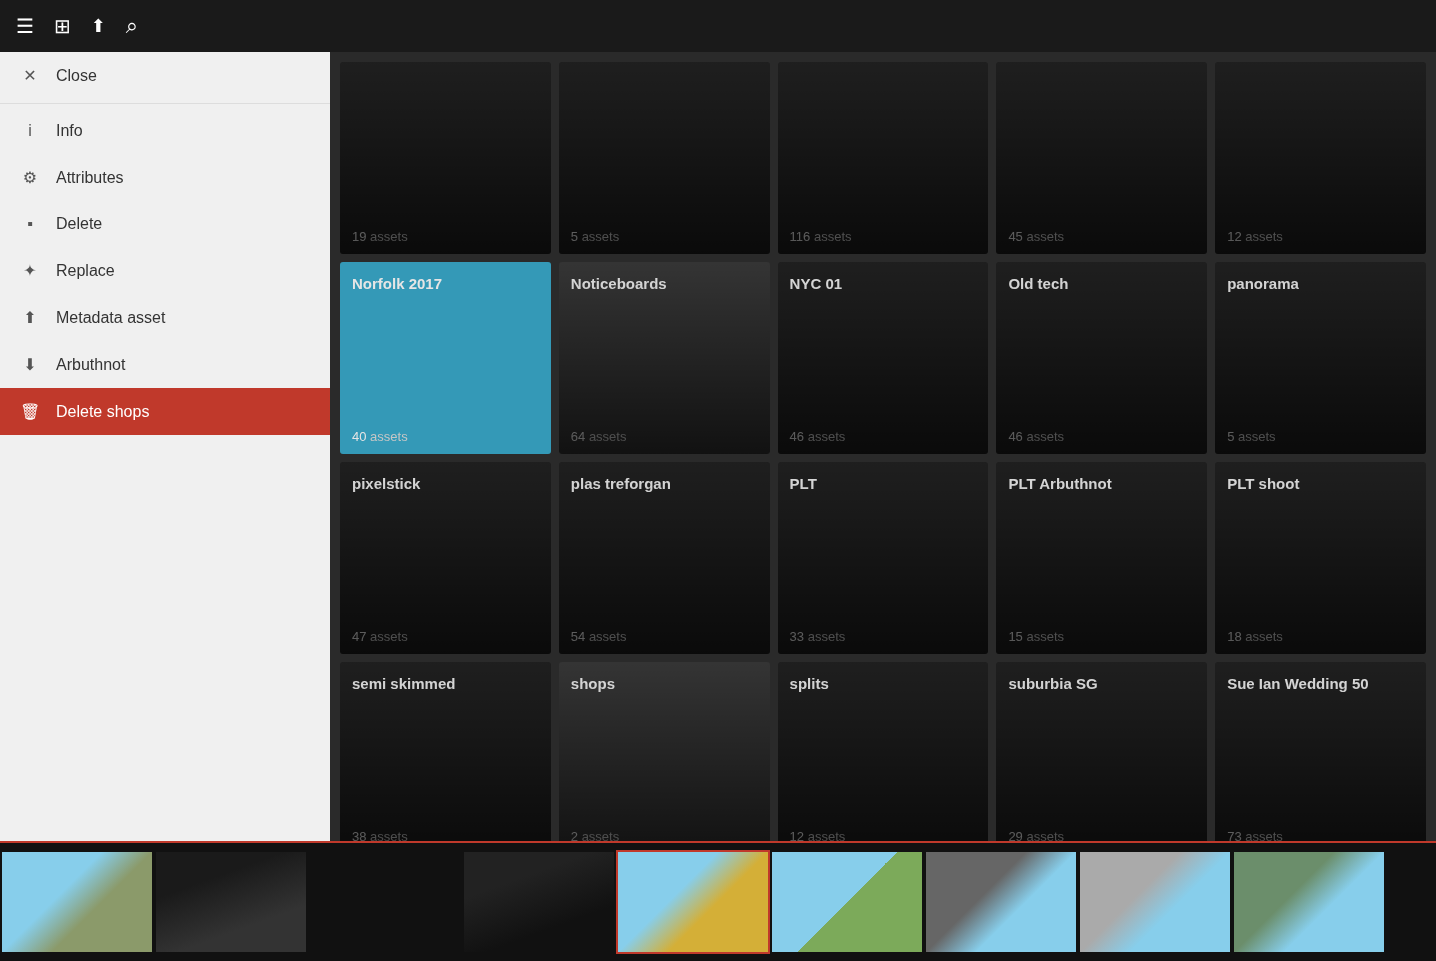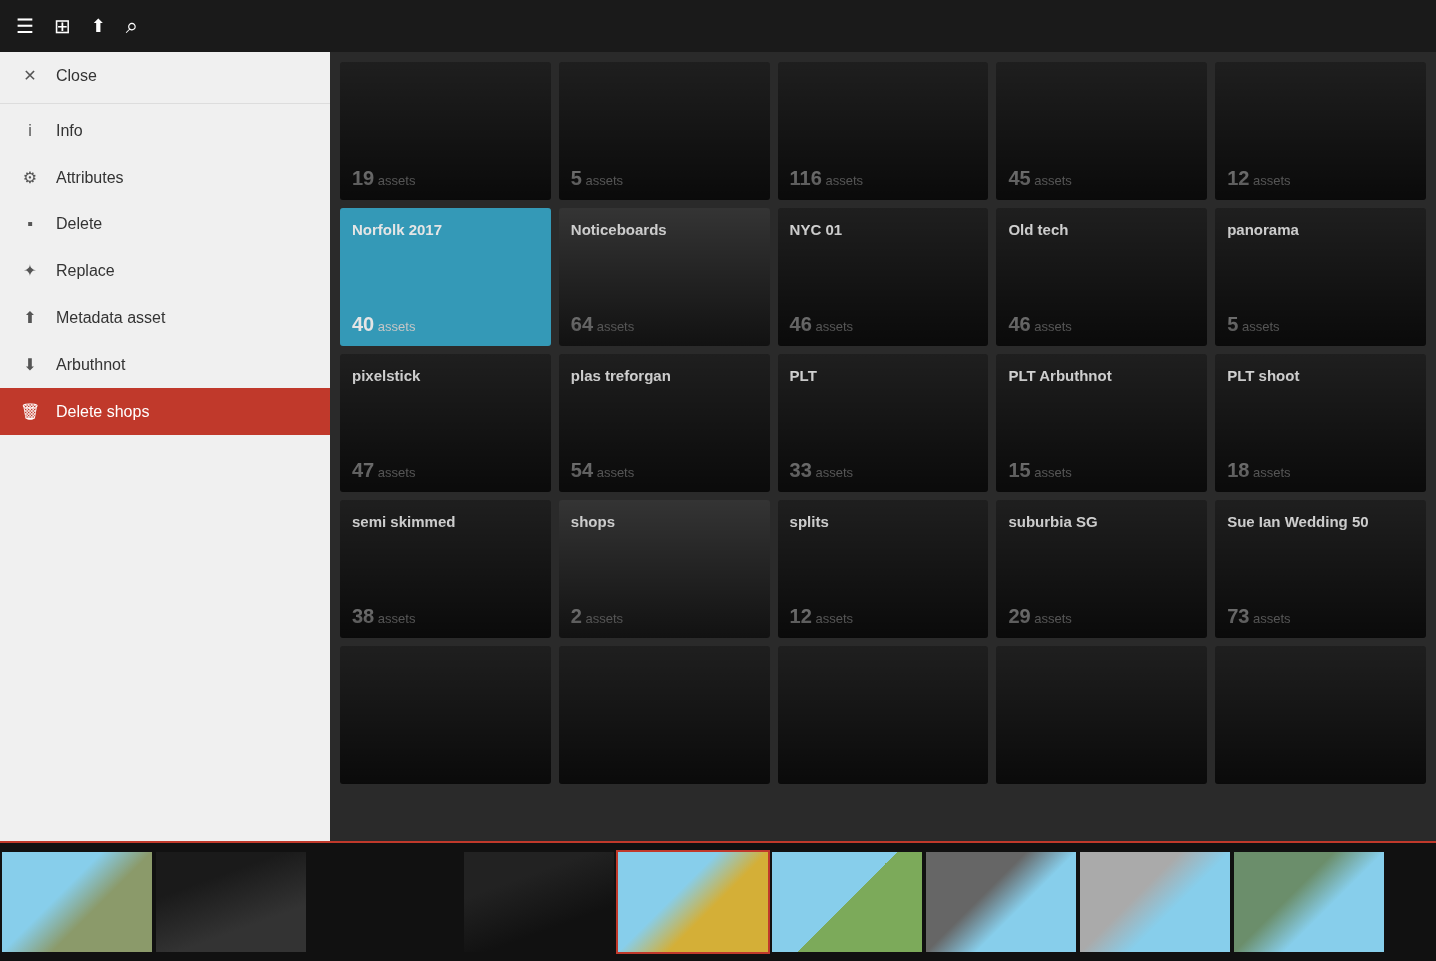--- a/index.html
+++ b/index.html
@@ -36,35 +36,35 @@
 
     
     .album-grid {
       display: grid;
       grid-template-columns: repeat(5, 1fr);
       gap: 8px;
     }
 
     .album-card {
       position: relative; border-radius: 3px; overflow: hidden;
-      height: 138px; cursor: pointer; background: #333;
+      height: 192px; cursor: pointer; background: #333;
     }
     .album-card .card-bg {
       position: absolute; inset: 0;
       background: linear-gradient(to bottom, rgba(0,0,0,0.1), rgba(0,0,0,0.7));
     }
     .album-card .card-title {
       position: absolute; top: 12px; left: 12px; right: 12px;
       color: #fff; font-size: 15px; font-weight: bold; line-height: 1.3;
     }
     .album-card .card-count {
       position: absolute; bottom: 10px; left: 12px; color: #ddd;
       font-size: 13px;
     }
-    .album-card .card-count strong { font-size: 20px; color: #fff; font-weight: bold; }
+    .album-card .card-count strong { font-size: 13px; color: #fff; font-weight: normal; }
     .album-card.blue-bg { background: #3aabcc !important; }
     .album-card.blue-bg .card-bg { background: rgba(0,0,0,0.1); }
 
     
     .img-dark { background: #222 !important; }
     .img-medium { background: #3a3a3a !important; }
 
     
     .filmstrip {
       position: fixed; bottom: 0; left: 0; right: 0; height: 120px;

